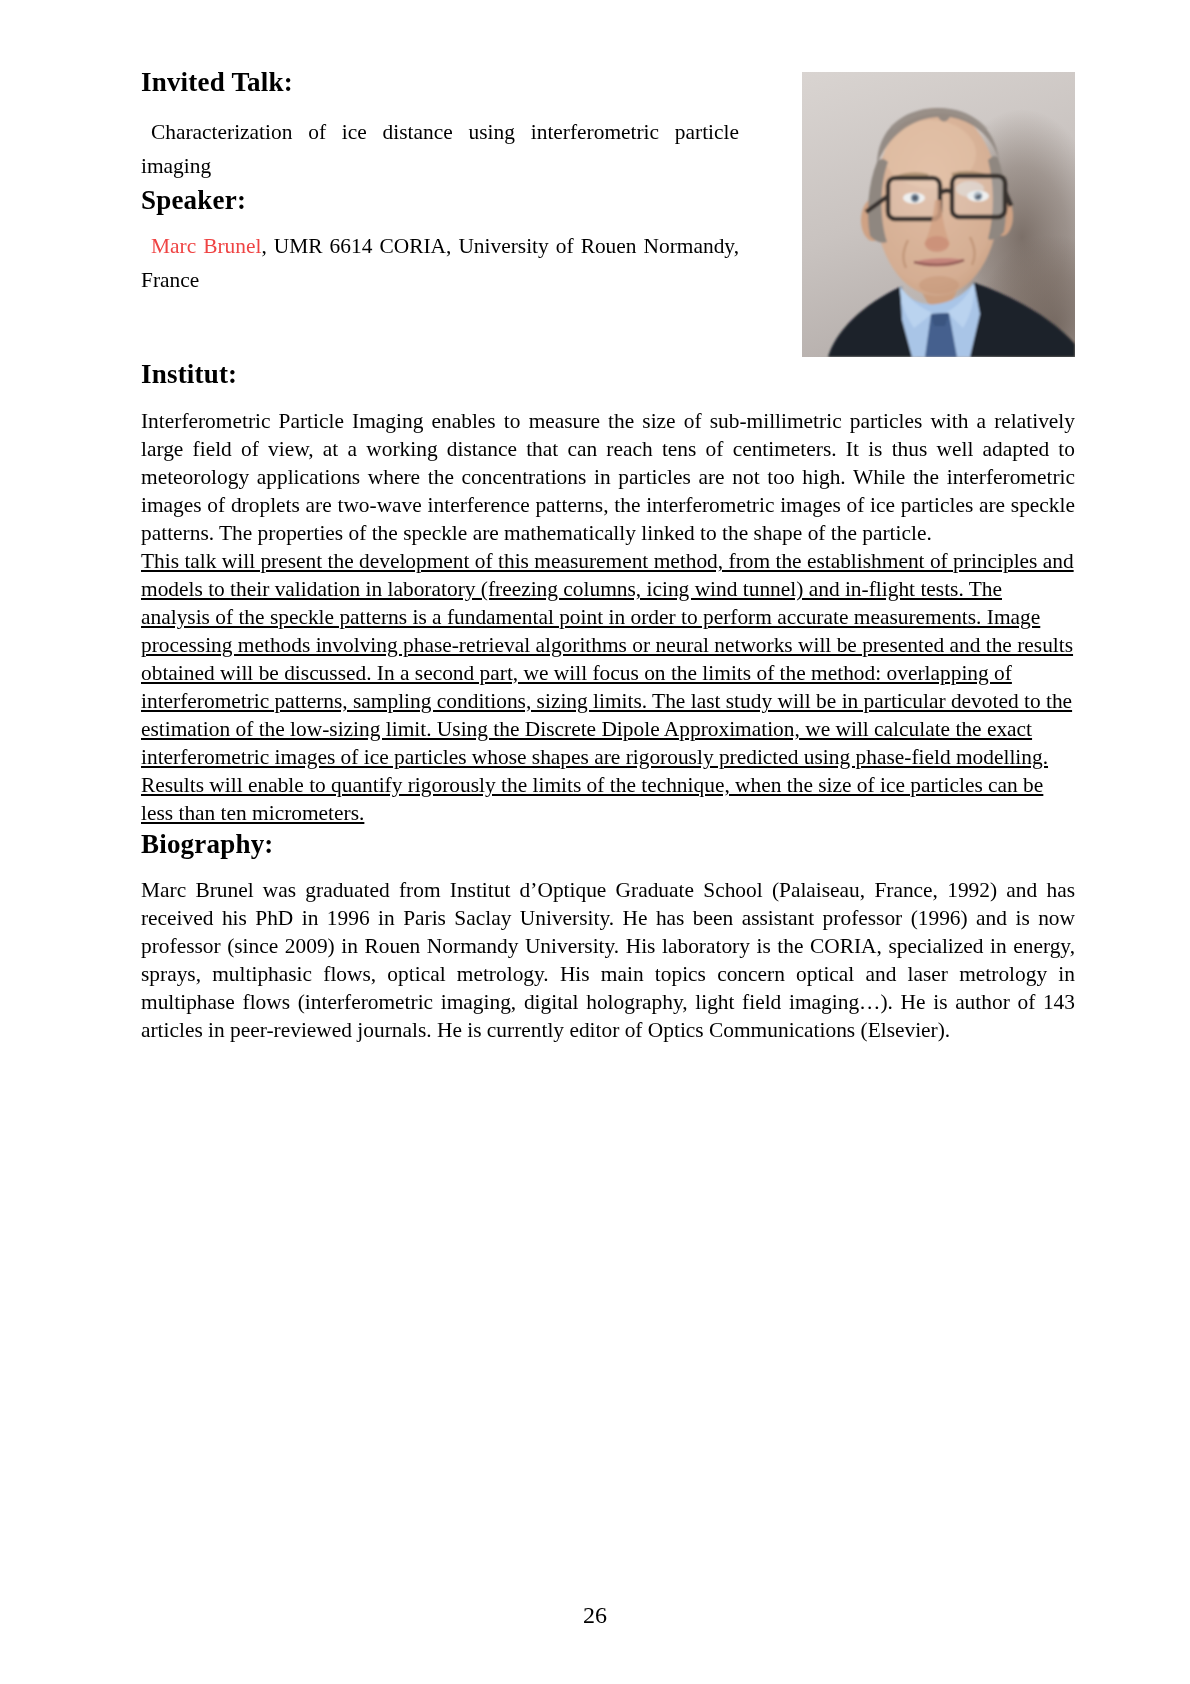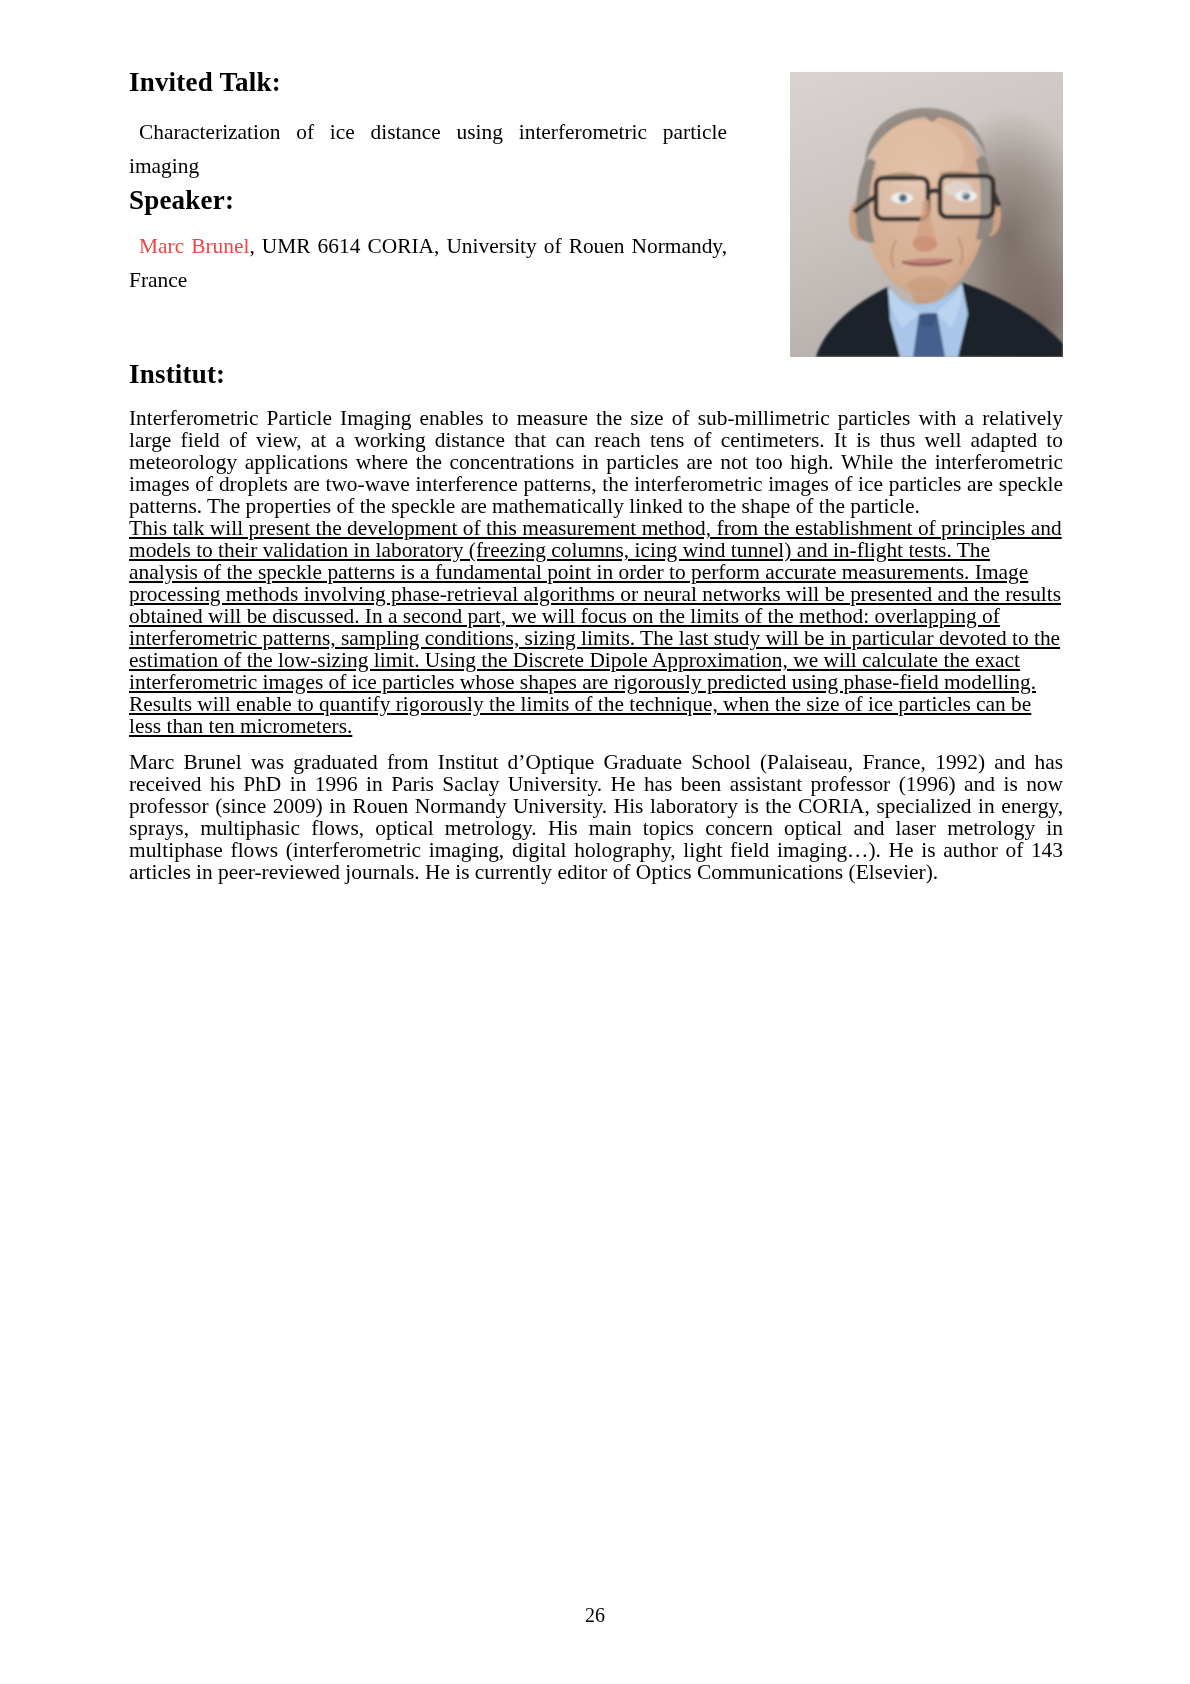--- a/index.html
+++ b/index.html
@@ -4,27 +4,27 @@
 <style>
   html, body { margin: 0; padding: 0; background: #ffffff; }
   body {
     width: 1190px; height: 1684px;
     position: relative;
     font-family: "Liberation Serif", "DejaVu Serif", serif;
     color: #000000;
     overflow: hidden;
   }
   .page { position: absolute; inset: 0; background: #ffffff; }
-  .content { position: absolute; left: 129px; top: 0; width: 934px; }
+  .content { position: absolute; left: 141px; top: 0; width: 934px; }
 
   h2.doc-heading {
     font-size: 27px; line-height: 35px; font-weight: bold;
     margin: 0; letter-spacing: 0.2px;
   }
-  .body-text { font-size: 21.4px; line-height: 22px; margin: 0; }
+  .body-text { font-size: 21.4px; line-height: 28px; margin: 0; }
 
   .top-row { display: flex; margin-top: 65px; align-items: flex-start; }
   .top-text { width: 598px; flex-shrink: 0; }
   .title-text { margin-top: 16px; line-height: 33.5px; text-align: justify; text-indent: 10px; }
   .speaker-heading { margin-top: 14px; }
   .speaker-text { margin-top: 12px; line-height: 33.5px; text-align: justify; text-indent: 10px; }
   .speaker-name { color: #ef4444; }
 
   .photo {
     width: 273px; height: 285px; margin-left: auto; margin-top: 7px;
@@ -33,21 +33,21 @@
   .photo svg { display: block; }
 
   .abstract-heading { margin-top: 25px; }
   .abstract-p1 { margin-top: 15px; text-align: justify; }
   .abstract-p2 { margin-top: 0; text-align: left; text-decoration: underline; }
   .bio-heading { margin-top: 17px; }
   .bio-text { margin-top: 14px; text-align: justify; }
 
   .page-number {
     position: absolute; top: 1603px; left: 0; width: 100%;
-    text-align: center; font-size: 20px; line-height: 24px;
+    text-align: center; font-size: 24px; line-height: 24px;
   }
 </style>
 </head>
 <body>
 
 <div class="page">
   <div class="content">
 
     <div class="top-row">
       <div class="top-text">
@@ -141,18 +141,19 @@
             <ellipse cx="137" cy="213" rx="20" ry="9" fill="#c39274" opacity="0.45"></ellipse>
           </g>
         </svg>
       </div>
     </div>
 
     <h2 class="doc-heading abstract-heading">Institut:</h2>
     <p class="body-text abstract-p1">Interferometric Particle Imaging enables to measure the size of sub-millimetric particles with a relatively large field of view, at a working distance that can reach tens of centimeters. It is thus well adapted to meteorology applications where the concentrations in particles are not too high. While the interferometric images of droplets are two-wave interference patterns, the interferometric images of ice particles are speckle patterns. The properties of the speckle are mathematically linked to the shape of the particle.</p>
     <p class="body-text abstract-p2">This talk will present the development of this measurement method, from the establishment of principles and models to their validation in laboratory (freezing columns, icing wind tunnel) and in-flight tests. The analysis of the speckle patterns is a fundamental point in order to perform accurate measurements. Image processing methods involving phase-retrieval algorithms or neural networks will be presented and the results obtained will be discussed. In a second part, we will focus on the limits of the method: overlapping of interferometric patterns, sampling conditions, sizing limits. The last study will be in particular devoted to the estimation of the low-sizing limit. Using the Discrete Dipole Approximation, we will calculate the exact interferometric images of ice particles whose shapes are rigorously predicted using phase-field modelling. Results will enable to quantify rigorously the limits of the technique, when the size of ice particles can be less than ten micrometers.</p>
 
+    <h2 class="doc-heading bio-heading">Biography:</h2>
     <p class="body-text bio-text">Marc Brunel was graduated from Institut d’Optique Graduate School (Palaiseau, France, 1992) and has received his PhD in 1996 in Paris Saclay University. He has been assistant professor (1996) and is now professor (since 2009) in Rouen Normandy University. His laboratory is the CORIA, specialized in energy, sprays, multiphasic flows, optical metrology. His main topics concern optical and laser metrology in multiphase flows (interferometric imaging, digital holography, light field imaging…). He is author of 143 articles in peer-reviewed journals. He is currently editor of Optics Communications (Elsevier).</p>
 
   </div>
 
   <div class="page-number">26</div>
 </div>
 
 </body></html>

